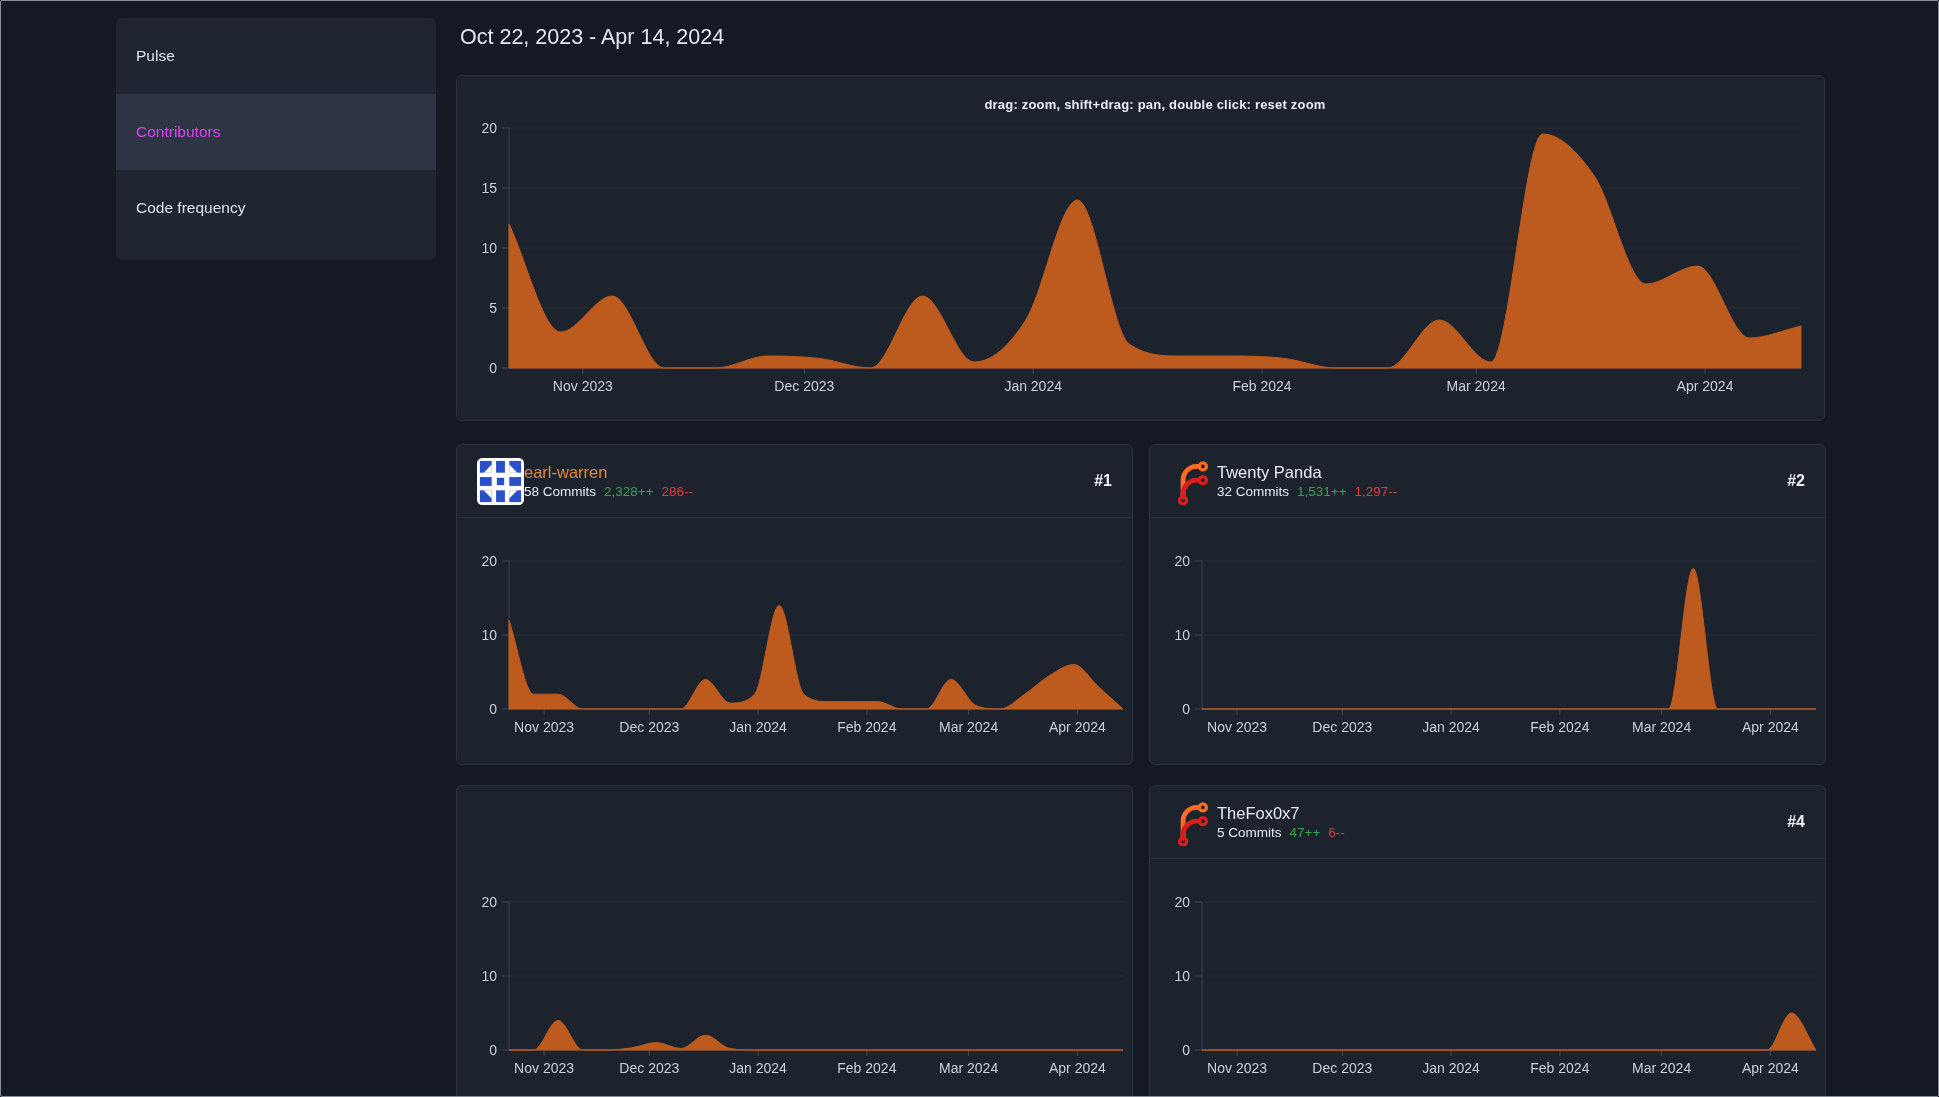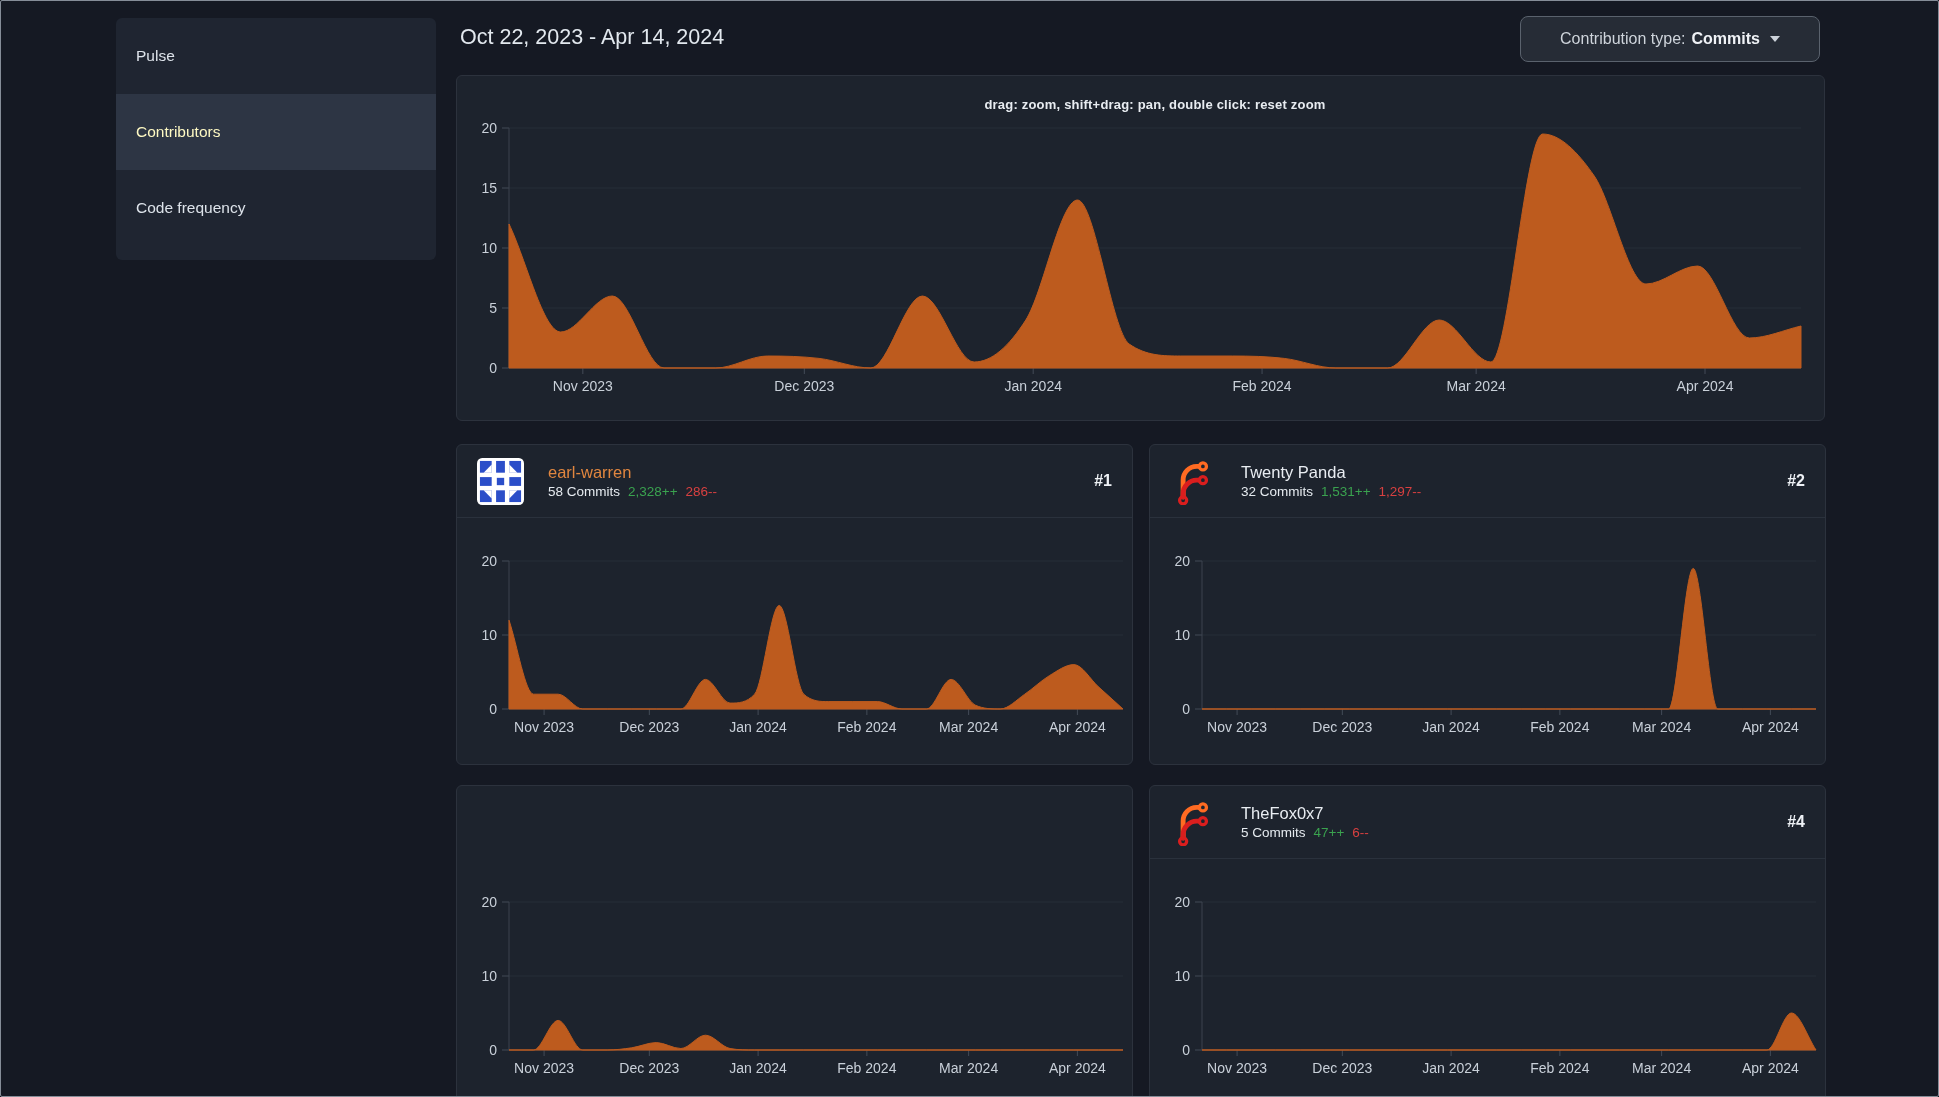--- a/index.html
+++ b/index.html
@@ -6,39 +6,39 @@
   #page{
     position:relative;width:1939px;height:1097px;box-sizing:border-box;
     background:#151923;border:1px solid #858d98;border-radius:2px;overflow:hidden;
     font-family:"Liberation Sans",sans-serif;color:#e6ebf1;
   }
   
   .sidebar{position:absolute;left:115px;top:17px;width:320px;height:242px;
     background:#1f2531;border-radius:6px;overflow:hidden;}
   .side-item{height:76px;display:flex;align-items:center;padding-left:20px;
     font-size:15.5px;color:#dde3ea;cursor:pointer;}
-  .side-item.active{background:#2d3544;color:#fef9c3;}
+  .side-item.active{background:#2d3544;color:#d946ef;}
   
   .heading{position:absolute;left:459px;top:24px;font-size:21.5px;color:#e2e8ee;}
   .dropdown{position:absolute;left:1519px;top:15px;width:300px;height:46px;box-sizing:border-box;
     background:#262c36;border:1px solid #5a626d;border-radius:8px;display:flex;align-items:center;
     justify-content:center;font-size:16px;color:#ced4db;cursor:pointer;font-family:inherit;}
   .dropdown b{color:#eff2f6;margin-left:6px;font-weight:bold;}
   .caret{width:0;height:0;border-left:5px solid transparent;border-right:5px solid transparent;
     border-top:6px solid #ccd2da;margin-left:10px;display:inline-block;}
   
   .panel{position:absolute;background:#1d232d;border:1px solid #2c323d;border-radius:6px;box-sizing:border-box;}
   .main-panel{left:455px;top:74px;width:1369px;height:346px;}
   .hint{position:absolute;left:52px;width:1292px;top:21px;text-align:center;
     font-size:13px;font-weight:bold;color:#e8ecf1;letter-spacing:.2px;}
   .chart{position:absolute;left:0;display:block;}
   .main-panel .chart{top:0;}
   
   .card{width:677px;height:321px;}
-  .card header{display:flex;align-items:center;gap:24px;height:72px;padding:0 20px;
+  .card header{display:flex;align-items:center;gap:0;height:72px;padding:0 20px;
     border-bottom:1px solid #2a313c;}
   .avatar{width:47px;height:47px;flex:0 0 auto;display:block;}
   .who{display:flex;flex-direction:column;justify-content:center;gap:3px;}
   .name{font-size:16.5px;color:#e9edf2;text-decoration:none;line-height:1.1;}
   .name.orange{color:#e1863f;cursor:pointer;}
   .stats{font-size:13.5px;font-weight:normal;color:#e6ebf0;display:flex;gap:8px;}
   .adds{color:#3aa24f;}
   .dels{color:#d84040;}
   .rank{margin-left:auto;font-size:16px;font-weight:bold;color:#eef1f5;}
   .card .chart{top:73px;}
@@ -50,25 +50,20 @@
 <div id="page">
 
   <nav class="sidebar">
     <div class="side-item">Pulse</div>
     <div class="side-item active">Contributors</div>
     <div class="side-item">Code frequency</div>
     <div class="side-item">Recent double</div>
   </nav>
 
   <div class="heading">Oct 22, 2023 - Apr 14, 2024</div>
-  <button class="dropdown">
-    <span>Contribution type:</span>
-    <b>Commits</b>
-    <span class="caret"></span>
-  </button>
 
   <section class="panel main-panel">
     <svg class="chart" viewBox="0 0 1367 344" width="1367" height="344">
         <line x1="45" y1="292" x2="52" y2="292" stroke="#434b57" stroke-width="1"></line>
         <text x="40" y="297" text-anchor="end" fill="#c9d0d9" font-size="14">0</text>
         <line x1="52" y1="232" x2="1344" y2="232" stroke="#272e39" stroke-width="1"></line>
         <line x1="45" y1="232" x2="52" y2="232" stroke="#434b57" stroke-width="1"></line>
         <text x="40" y="237" text-anchor="end" fill="#c9d0d9" font-size="14">5</text>
         <line x1="52" y1="172" x2="1344" y2="172" stroke="#272e39" stroke-width="1"></line>
         <line x1="45" y1="172" x2="52" y2="172" stroke="#434b57" stroke-width="1"></line>

